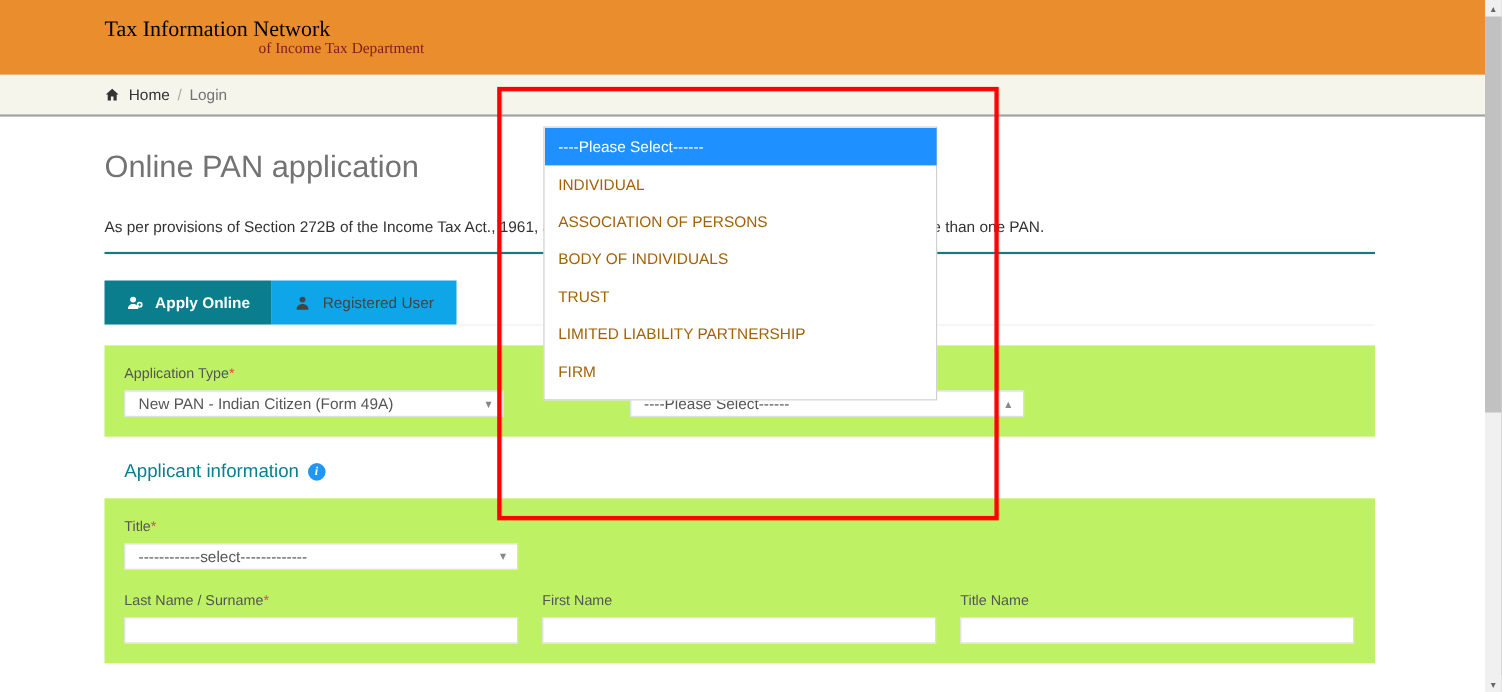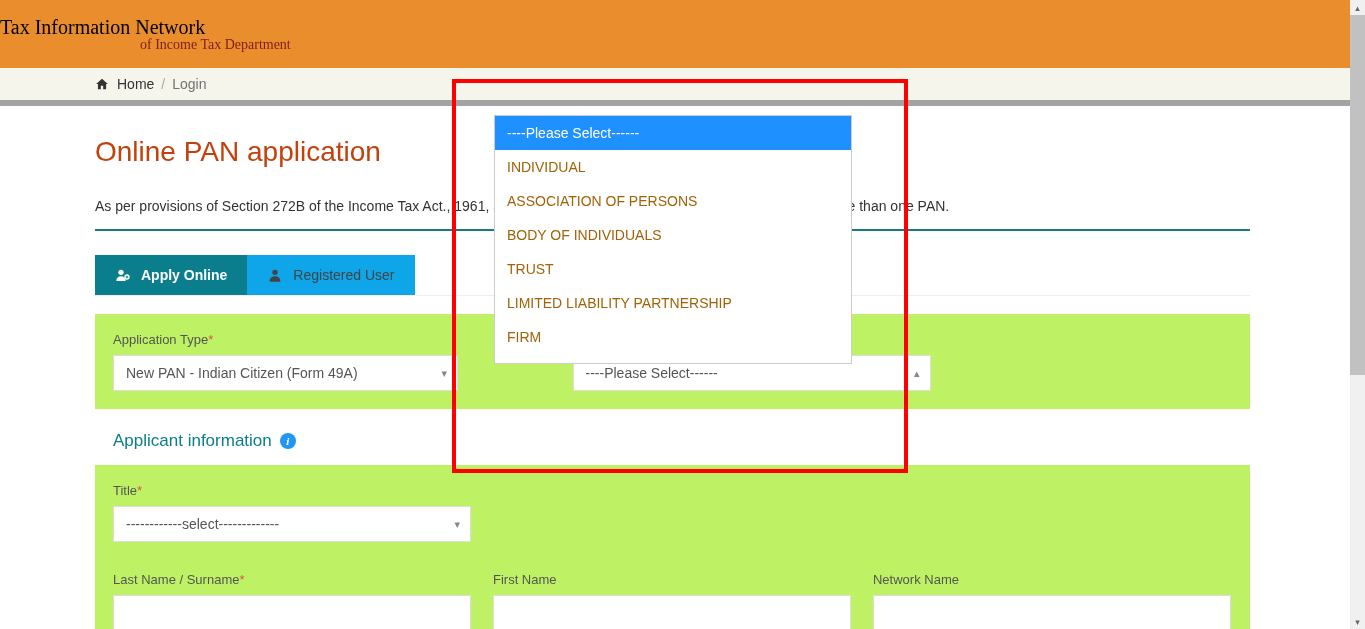--- a/index.html
+++ b/index.html
@@ -1,49 +1,49 @@
 <!DOCTYPE html>
 <html><head>
 <meta charset="utf-8">
 <style>
   * { box-sizing: border-box; margin: 0; padding: 0; }
   body { font-family: Arial, Helvetica, sans-serif; background: #fff; color: #333; }
   .page-wrap { width: 1352px; position: relative; margin-left: 0; }
 
   
-  .top-bar { background: #e98d2d; height: 68px; display: flex; align-items: center; }
+  .top-bar { background: #e98d2d; height: 68px; display: flex; align-items: center; padding-left: 95px; }
   .brand-title { font-family: "Times New Roman", Times, serif; font-size: 20px; color: #000; font-weight: 400; }
   .brand-sub { font-family: "Times New Roman", Times, serif; font-size: 14px; color: #7f1d1d; padding-left: 140px; margin-top: -2px; }
   .brand-block { display: flex; flex-direction: column; line-height: 1.2; }
 
-  .breadcrumb-bar { background: #f5f5ec; border-bottom: 6px solid #a3a3a3; height: 38px; display: flex; align-items: center; padding-left: 95px; color: #555; font-size: 14px; }
+  .breadcrumb-bar { background: #f5f5ec; border-bottom: 2px solid #a3a3a3; height: 38px; display: flex; align-items: center; padding-left: 95px; color: #555; font-size: 14px; }
   .breadcrumb-bar .home-icon { margin-right: 8px; }
   .breadcrumb-bar .sep { margin: 0 7px; color: #aaa; }
   .breadcrumb-bar .muted { color: #737373; }
 
   .container { width: 1155px; margin-left: 95px; }
 
-  h1.page-title { font-size: 28px; font-weight: 400; color: #c2410c; margin: 30px 0 28px 0; }
+  h1.page-title { font-size: 28px; font-weight: 400; color: #737373; margin: 30px 0 28px 0; }
 
   .notice { font-size: 14px; color: #333; padding-bottom: 14px; border-bottom: 2px solid #167a7f; margin-bottom: 24px; }
 
   .tabs { display: flex; }
   .tab { display: flex; align-items: center; height: 40px; padding: 0 20px; font-size: 14px; cursor: pointer; }
   .tab.active { background: #0a7e8c; color: #fff; font-weight: bold; }
   .tab.inactive { background: #0ea5e9; color: #444; }
   .tab .tab-icon { margin-right: 10px; font-size: 14px; }
 
   .tab-border { border-bottom: 1px solid #eee; margin-bottom: 0; }
 
   .panel { background: #bef264; padding: 18px; margin-top: 18px; }
   .form-row { display: flex; gap: 22px; flex-wrap: wrap; }
   .form-group { flex: 1; min-width: 0; }
   .label { font-size: 13px; color: #555; display: block; margin-bottom: 8px; }
   .req { color: #d9534f; }
-  .select-box { position: relative; background: #fff; border: 1px solid #ddd; height: 36px; display: flex; align-items: center; padding: 0 30px 0 12px; font-size: 14px; color: #555; cursor: pointer; }
+  .select-box { position: relative; background: #fff; border: 1px solid #ddd; height: 24px; display: flex; align-items: center; padding: 0 30px 0 12px; font-size: 14px; color: #555; cursor: pointer; }
   .select-box .chev { position: absolute; right: 10px; top: 50%; transform: translateY(-50%); color: #888; font-size: 11px; }
 
   .section-title { color: #0a7e8c; font-size: 17px; margin: 22px 0 0 18px; display: flex; align-items: center; gap: 8px; }
   .info-circle { display: inline-flex; align-items: center; justify-content: center; width: 16px; height: 16px; border-radius: 50%; background: #2196f3; color: #fff; font-size: 11px; font-weight: bold; font-style: italic; font-family: Georgia, serif; }
 
   .three-col .form-group { flex: 0 0 calc(33.333% - 15px); }
 
   
   .dropdown-open { position: absolute; left: 494px; top: 115px; width: 358px; background: #fff; border: 1px solid #ccc; z-index: 10; }
   .dropdown-list { max-height: 247px; overflow-y: scroll; }
@@ -148,31 +148,31 @@
       <div class="form-row">
         <div class="form-group" style="flex:0 0 358px;">
           <label class="label"><span>Title</span><span class="req">*</span></label>
           <div class="select-box">
             <span>------------select-------------</span>
             <span class="chev">▾</span>
           </div>
         </div>
         <div style="flex:1"></div>
       </div>
-      <div class="form-row three-col" style="margin-top:30px;">
+      <div class="form-row three-col" style="margin-top:20px;">
         <div class="form-group">
           <label class="label"><span>Last Name / Surname</span><span class="req">*</span></label>
           <input type="text" class="select-box" style="width: 100%;">
         </div>
         <div class="form-group">
           <label class="label">First Name</label>
           <input type="text" class="select-box" style="width: 100%;">
         </div>
         <div class="form-group">
-          <label class="label">Network Name</label>
+          <label class="label">Title Name</label>
           <input type="text" class="select-box" style="width: 100%;">
         </div>
       </div>
     </div>
 
   </div>
 
   <div class="dropdown-open">
     <div class="dropdown-list" id="dd-list">
         <div class="dropdown-opt sel">----Please Select------</div>

